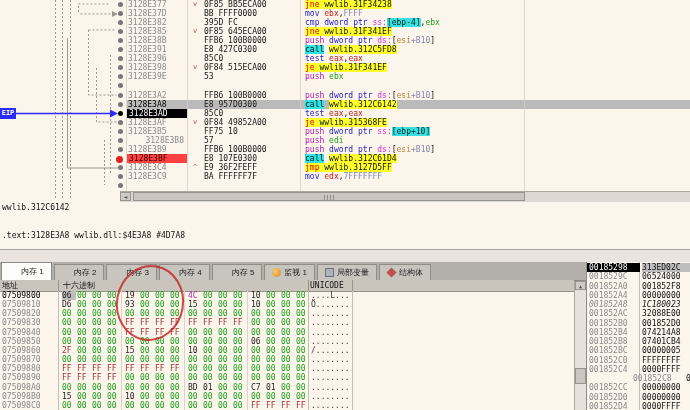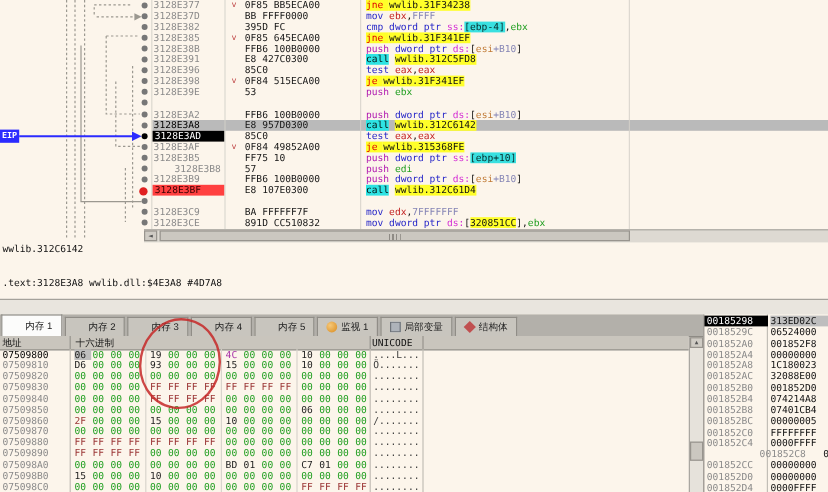--- a/index.html
+++ b/index.html
@@ -148,22 +148,22 @@
         <div class="drow " style="top: 63.35px;"><span class="daddr">3128E398</span><span class="dmark">v</span><span class="dbytes">0F84 515ECA00</span><span class="dtok"><span class="tk-jy">je </span><span class="tk-dy">wwlib.31F341EF</span></span></div>
         <div class="drow " style="top: 72.4px;"><span class="daddr">3128E39E</span><span class="dbytes">53</span><span class="dtok"><span class="tk-pu">push </span><span class="tk-rg">ebx</span></span></div>
         <div class="drow " style="top: 90.5px;"><span class="daddr">3128E3A2</span><span class="dbytes">FFB6 100B0000</span><span class="dtok"><span class="tk-pu">push </span><span class="tk-mn">dword ptr </span><span class="tk-sg">ds:</span><span class="tk-pl">[</span><span class="tk-es">esi</span><span class="tk-im">+B10</span><span class="tk-pl">]</span></span></div>
         <div class="drow sel" style="top: 99.55px;"><span class="daddr">3128E3A8</span><span class="dbytes">E8 957D0300</span><span class="dtok"><span class="tk-cl">call</span><span class="tk-pl"> </span><span class="tk-dy">wwlib.312C6142</span></span></div>
         <div class="drow eip" style="top: 108.6px;"><span class="daddr">3128E3AD</span><span class="dbytes">85C0</span><span class="dtok"><span class="tk-mn">test </span><span class="tk-rr">eax</span><span class="tk-pl">,</span><span class="tk-rr">eax</span></span></div>
         <div class="drow " style="top: 117.65px;"><span class="daddr">3128E3AF</span><span class="dmark">v</span><span class="dbytes">0F84 49852A00</span><span class="dtok"><span class="tk-jy">je </span><span class="tk-dy">wwlib.315368FE</span></span></div>
         <div class="drow " style="top: 126.7px;"><span class="daddr">3128E3B5</span><span class="dbytes">FF75 10</span><span class="dtok"><span class="tk-pu">push </span><span class="tk-mn">dword ptr </span><span class="tk-sg">ss:</span><span class="tk-mc">[ebp+10]</span></span></div>
         <div class="drow " style="top: 135.75px; text-align: right;"><span class="daddr">3128E3B8</span><span class="dbytes">57</span><span class="dtok"><span class="tk-pu">push </span><span class="tk-rg">edi</span></span></div>
         <div class="drow " style="top: 144.8px;"><span class="daddr">3128E3B9</span><span class="dbytes">FFB6 100B0000</span><span class="dtok"><span class="tk-pu">push </span><span class="tk-mn">dword ptr </span><span class="tk-sg">ds:</span><span class="tk-pl">[</span><span class="tk-es">esi</span><span class="tk-im">+B10</span><span class="tk-pl">]</span></span></div>
         <div class="drow bp" style="top: 153.85px;"><span class="daddr">3128E3BF</span><span class="dbytes">E8 107E0300</span><span class="dtok"><span class="tk-cl">call</span><span class="tk-pl"> </span><span class="tk-dy">wwlib.312C61D4</span></span></div>
+        <div class="drow " style="top: 162.9px;"><span class="daddr">3128E3C4</span><span class="dmark">^</span><span class="dbytes">E9 36F2FEFF</span><span class="dtok"><span class="tk-jy">jmp </span><span class="tk-dy">wwlib.3127D5FF</span></span></div>
         <div class="drow " style="top: 171.95px;"><span class="daddr">3128E3C9</span><span class="dbytes">BA FFFFFF7F</span><span class="dtok"><span class="tk-mn">mov </span><span class="tk-rr">edx</span><span class="tk-pl">,</span><span class="tk-im">7FFFFFFF</span></span></div>
-        <div class="drow " style="top: 181px;"><span class="daddr">3128E3CE</span><span class="dbytes">891D CC510832</span><span class="dtok"><span class="tk-mn">mov dword ptr </span><span class="tk-sg">ds:</span><span class="tk-pl">[</span><span class="tk-dy">320851CC</span><span class="tk-pl">],</span><span class="tk-rg">ebx</span></span></div>
       </div>
     <div class="vline" style="left:126px"></div>
     <div class="vline" style="left:187px"></div>
     <div class="vline" style="left:300px"></div>
     <div class="vline" style="left:524px"></div>
 
     <div id="eip-flag">EIP</div>
     <svg style="position:absolute;left:0;top:0" width="127" height="130">
       <line x1="16" y1="113.5" x2="111" y2="113.5" stroke="#2B2BFF" stroke-width="1.6"></line>
       <path d="M110,109.5 L118,113.5 L110,117.5 Z" fill="#2B2BFF"></path>
@@ -254,21 +254,21 @@
     </div>
   </div>
 
   <div id="stack">
     <div id="stack-colborder"></div>
     <div id="stack-rows">
         <div class="srow sel" style="top: 1px;"><span class="saddr">00185298</span><span class="sval">313ED02C</span></div>
         <div class="srow" style="top: 10.25px;"><span class="saddr">0018529C</span><span class="sval">06524000</span></div>
         <div class="srow" style="top: 19.5px;"><span class="saddr">001852A0</span><span class="sval">001852F8</span></div>
         <div class="srow" style="top: 28.75px;"><span class="saddr">001852A4</span><span class="sval">00000000</span></div>
-        <div class="srow" style="top: 38px;"><span class="saddr">001852A8</span><span class="sval">1C180023</span></div>
+        <div class="srow" style="top: 38px; font-style: italic;"><span class="saddr">001852A8</span><span class="sval">1C180023</span></div>
         <div class="srow" style="top: 47.25px;"><span class="saddr">001852AC</span><span class="sval">32088E00</span></div>
         <div class="srow" style="top: 56.5px;"><span class="saddr">001852B0</span><span class="sval">001852D0</span></div>
         <div class="srow" style="top: 65.75px;"><span class="saddr">001852B4</span><span class="sval">074214A8</span></div>
         <div class="srow" style="top: 75px;"><span class="saddr">001852B8</span><span class="sval">07401CB4</span></div>
         <div class="srow" style="top: 84.25px;"><span class="saddr">001852BC</span><span class="sval">00000005</span></div>
         <div class="srow" style="top: 93.5px;"><span class="saddr">001852C0</span><span class="sval">FFFFFFFF</span></div>
         <div class="srow" style="top: 102.75px;"><span class="saddr">001852C4</span><span class="sval">0000FFFF</span></div>
         <div class="srow" style="top: 112px; margin-left: 44px;"><span class="saddr">001852C8</span><span class="sval">00000027</span></div>
         <div class="srow" style="top: 121.25px;"><span class="saddr">001852CC</span><span class="sval">00000000</span></div>
         <div class="srow" style="top: 130.5px;"><span class="saddr">001852D0</span><span class="sval">00000000</span></div>

